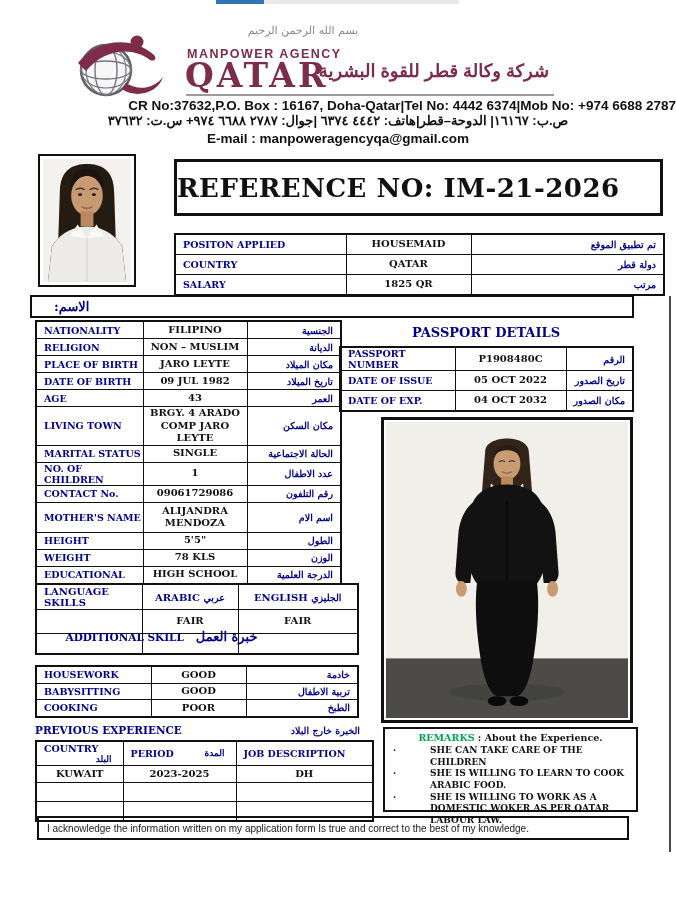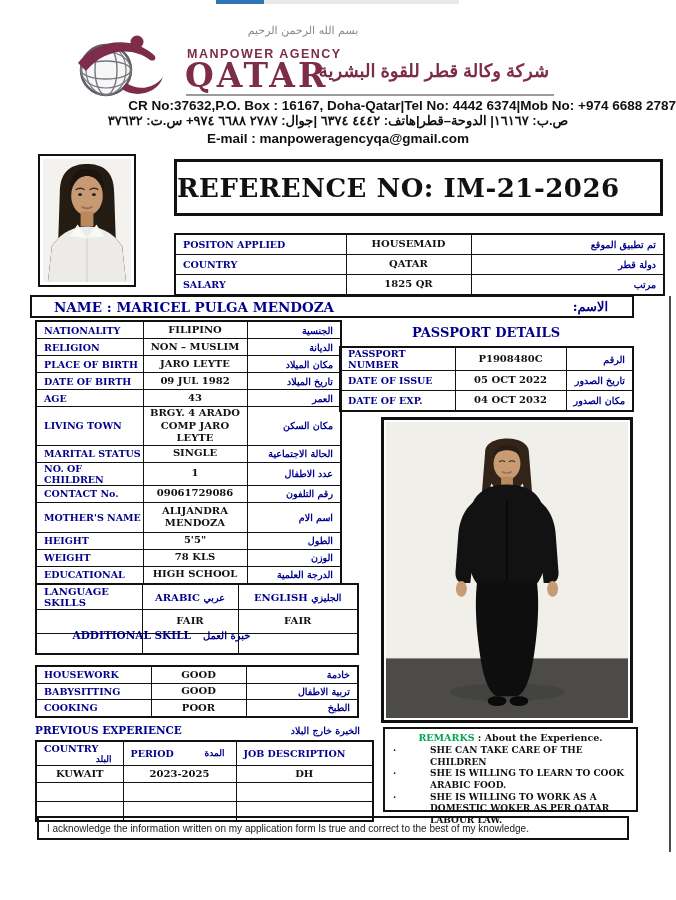--- a/index.html
+++ b/index.html
@@ -78,21 +78,21 @@
   .language-table tr.r1 td{height:21px;}
   .language-table tr.r2 td{height:17px;}
   td.lang-hd{color:#00008b;font-size:10px;text-align:center;}
   td.lang-hd .ar{font-size:9.5px;}
   .language-table td.first{text-align:left;padding-left:7px;}
 
   .sec-head{display:flex;align-items:center;font-family:"DejaVu Serif",serif;font-weight:bold;
             color:#00008b;}
   .addskill-head{left:35px;top:629px;width:322px;justify-content:center;gap:12px;}
   .addskill-head .ttl{font-size:10.5px;}
-  .addskill-head .ar{font-size:10px;direction:rtl;margin-right:69px;}
+  .addskill-head .ar{font-size:13px;direction:rtl;margin-right:69px;}
   .addskill-table{left:35px;top:665px;width:322px;}
   .addskill-table td{height:15.5px;}
 
   .prevexp-head{left:35px;top:724px;width:337px;justify-content:space-between;}
   .prevexp-head .ttl{font-size:10.5px;}
   .prevexp-head .ar{font-size:9.5px;direction:rtl;margin-right:12px;}
   .prevexp-table{left:35px;top:740px;width:337px;}
   .prevexp-table tr.hd td{height:13px;}
   .prevexp-table tr.rw td{height:16px;}
   td.xhd{color:#00008b;font-size:9.5px;text-align:left;padding-left:7px;}
@@ -176,21 +176,20 @@
     </tr>
     <tr>
       <td class="lbl">SALARY</td>
       <td class="val">1825 QR</td>
       <td class="arb">مرتب</td>
     </tr>
   </tbody>
     </table>
 
   <div class="abs name-bar">
-    <span class="nm">NAME : MARICEL PULGA MENDOZA</span>
     <span class="ar">الاسم:</span>
   </div>
 
   <table class="abs t personal-table">
     <colgroup>
         <col style="width:107px">
         <col style="width:104px">
         <col style="width:94px">
       </colgroup>
     <tbody>

